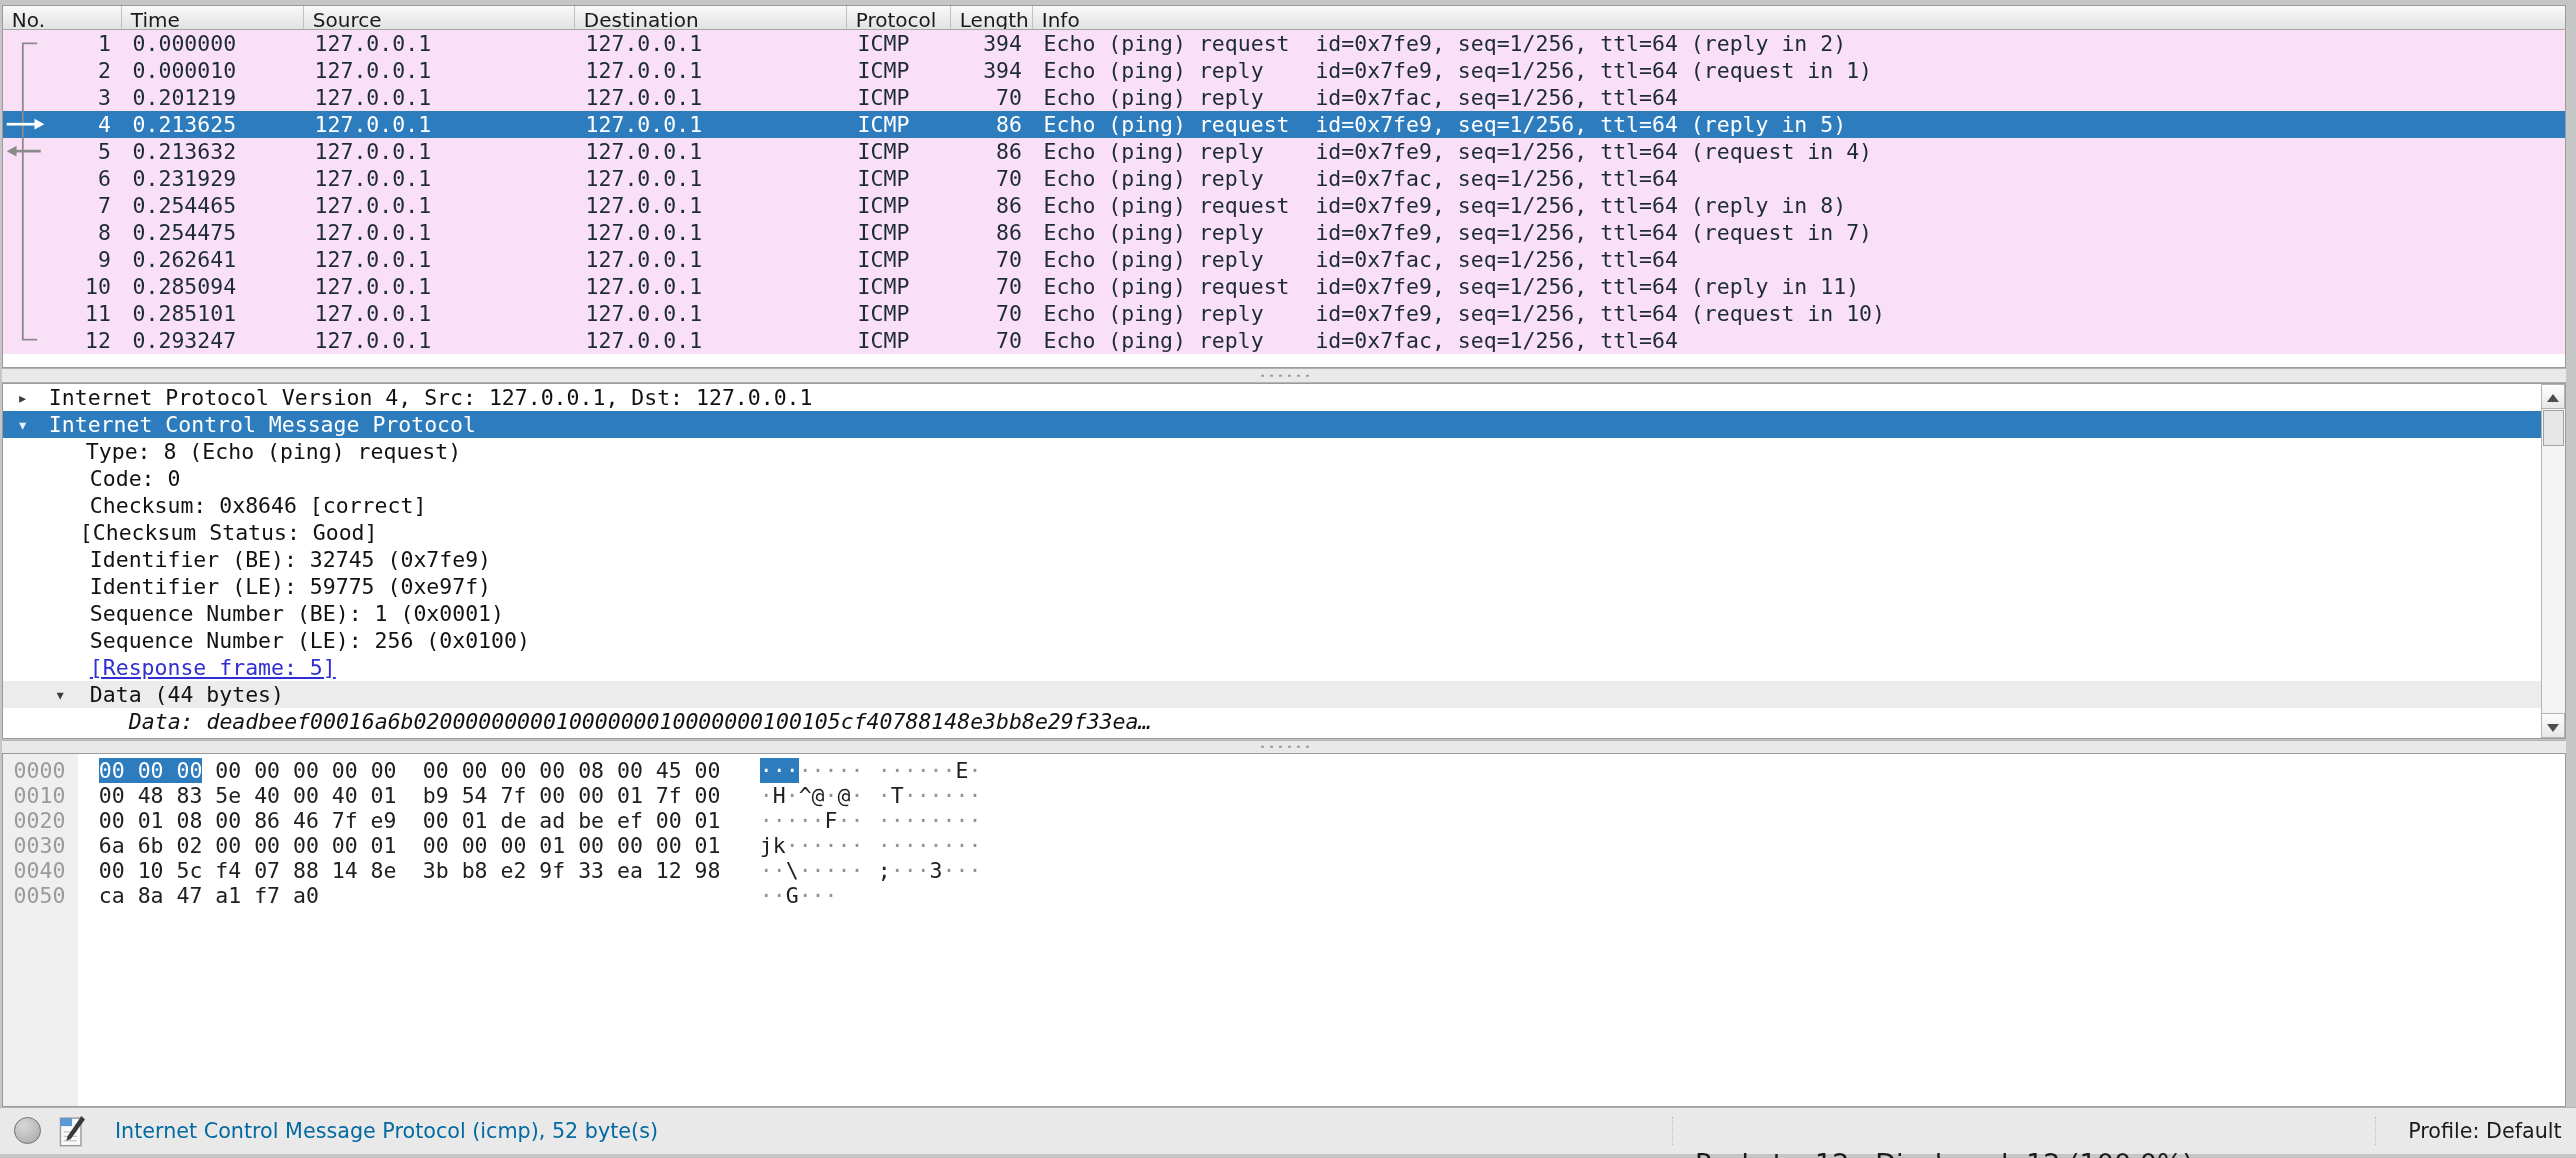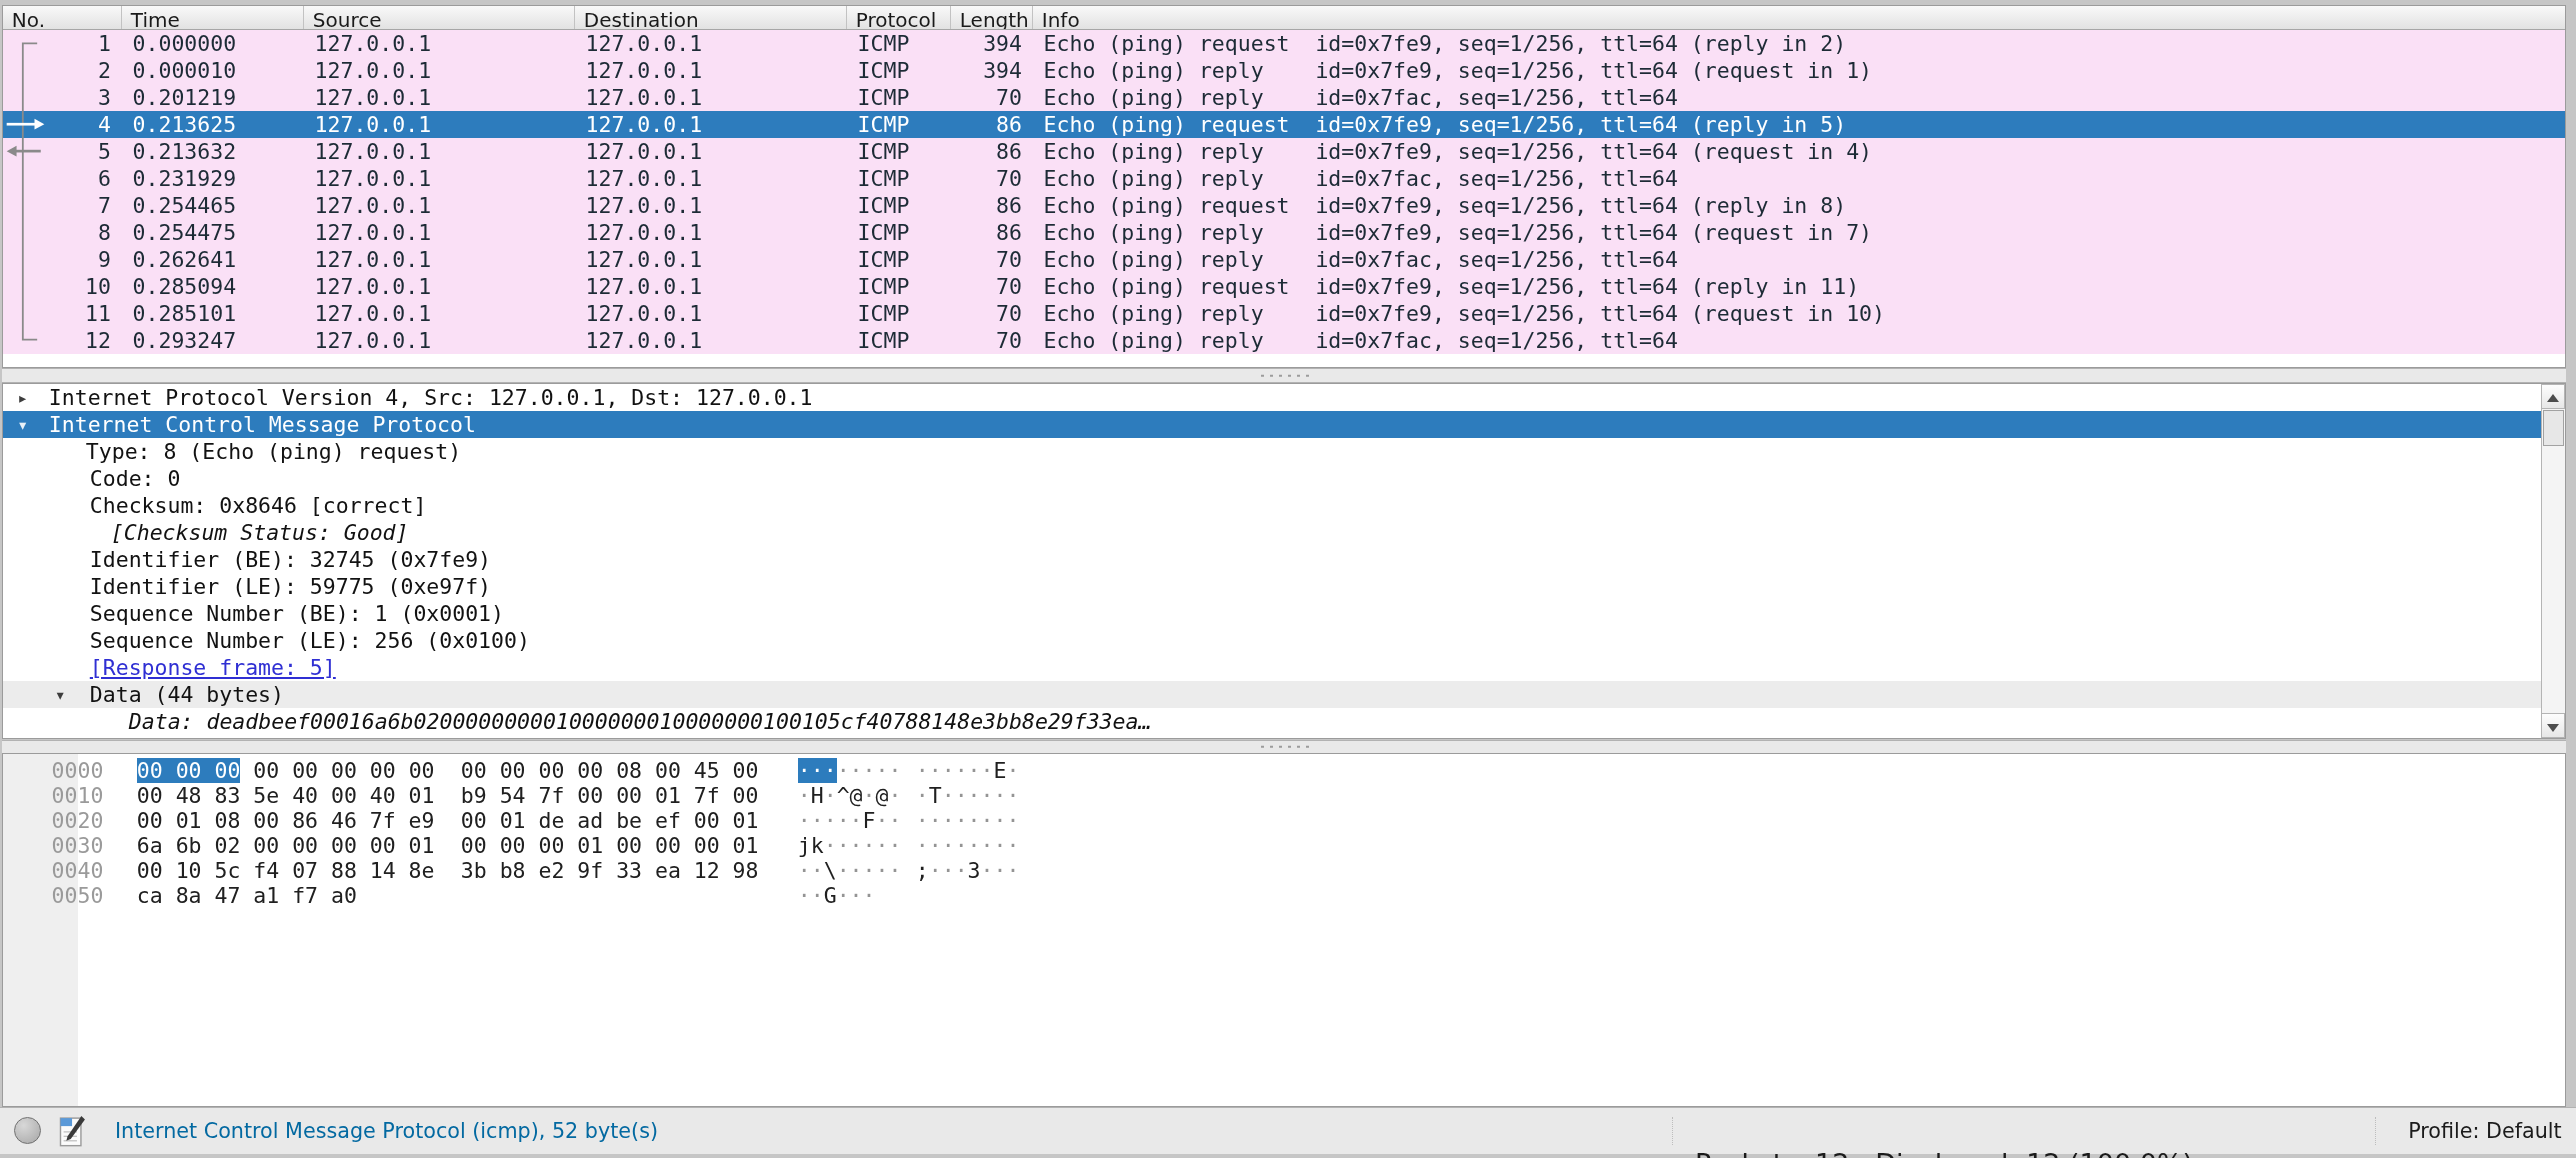--- a/index.html
+++ b/index.html
@@ -53,21 +53,21 @@
   .sbtn.up { top:0; } .sbtn.down { bottom:0; }
   .sbtn.up::before { content:""; position:absolute; left:5.4px; top:9px; border:6.3px solid transparent;
                      border-bottom:8px solid #4d4d4d; border-top:none; }
   .sbtn.down::before { content:""; position:absolute; left:5.4px; top:10px; border:6.3px solid transparent;
                        border-top:8px solid #4d4d4d; border-bottom:none; }
   .sthumb { position:absolute; left:0.9px; top:26px; width:21.5px; height:36px;
             background:#e7e7e7; border:0.9px solid #a2a2a2; }
 
   
   #hex-pane { position:absolute; left:1.8px; top:753px; width:2564px; height:354px;
-              background:#ffffff; border:0.9px solid #9b9b9b; overflow:hidden;padding-left:38px; }
+              background:#ffffff; border:0.9px solid #9b9b9b; overflow:hidden; }
   #hex-offset-strip { position:absolute; left:0; top:0; width:75px; height:100%; background:#efefef; }
   #hex-rows { position:relative; padding-top:3.6px; }
   .hrow { position:relative; height:25px; font-family:"DejaVu Sans Mono", monospace;
           font-size:21.5px; line-height:25px; color:#202020; }
   .hoff { position:absolute; left:10.8px; color:#9a9a9a; }
   .ha  { position:absolute; left:96px; white-space:pre; }
   .hb  { position:absolute; left:420px; white-space:pre; }
   .aa  { position:absolute; left:757px; white-space:pre; }
   .ab  { position:absolute; left:875px; white-space:pre; }
   .bsel { background:#2d7cbd; color:#ffffff;text-align:center; }
@@ -129,21 +129,21 @@
   <span class="grip"></span>
 </div>
 
 <div id="detail-pane">
   <div id="detail-rows">
       <div class="drow" style="padding-left: 46px;"><span class="dexp" style="left: 14.4px;">▸</span><span class="dtext">Internet Protocol Version 4, Src: 127.0.0.1, Dst: 127.0.0.1</span></div>
       <div class="drow selected" style="padding-left: 46px;"><span class="dexp" style="left: 14.4px;">▾</span><span class="dtext">Internet Control Message Protocol</span></div>
       <div class="drow" style="padding-left: 83px;"><span class="dtext">Type: 8 (Echo (ping) request)</span></div>
       <div class="drow" style="padding-left: 87px;"><span class="dtext">Code: 0</span></div>
       <div class="drow" style="padding-left: 87px;"><span class="dtext">Checksum: 0x8646 [correct]</span></div>
-      <div class="drow" style="padding-left: 108px; font-style: italic;"><span class="dtext">[Checksum Status: Good]</span></div>
+      <div class="drow" style="padding-left: 77px;"><span class="dtext">[Checksum Status: Good]</span></div>
       <div class="drow" style="padding-left: 87px;"><span class="dtext">Identifier (BE): 32745 (0x7fe9)</span></div>
       <div class="drow" style="padding-left: 87px;"><span class="dtext">Identifier (LE): 59775 (0xe97f)</span></div>
       <div class="drow" style="padding-left: 87px;"><span class="dtext">Sequence Number (BE): 1 (0x0001)</span></div>
       <div class="drow" style="padding-left: 87px;"><span class="dtext">Sequence Number (LE): 256 (0x0100)</span></div>
       <div class="drow link" style="padding-left: 87px;"><span class="dtext">[Response frame: 5]</span></div>
       <div class="drow shaded" style="padding-left: 87px;"><span class="dexp" style="left: 52px;">▾</span><span class="dtext">Data (44 bytes)</span></div>
       <div class="drow" style="padding-left: 126px; font-style: italic;"><span class="dtext">Data: deadbeef00016a6b020000000001000000010000000100105cf40788148e3bb8e29f33ea…</span></div>
       <div class="drow" style="padding-left: 126px;"><span class="dtext">[Length: 44]</span></div>
     </div>
   <div class="vscroll">

